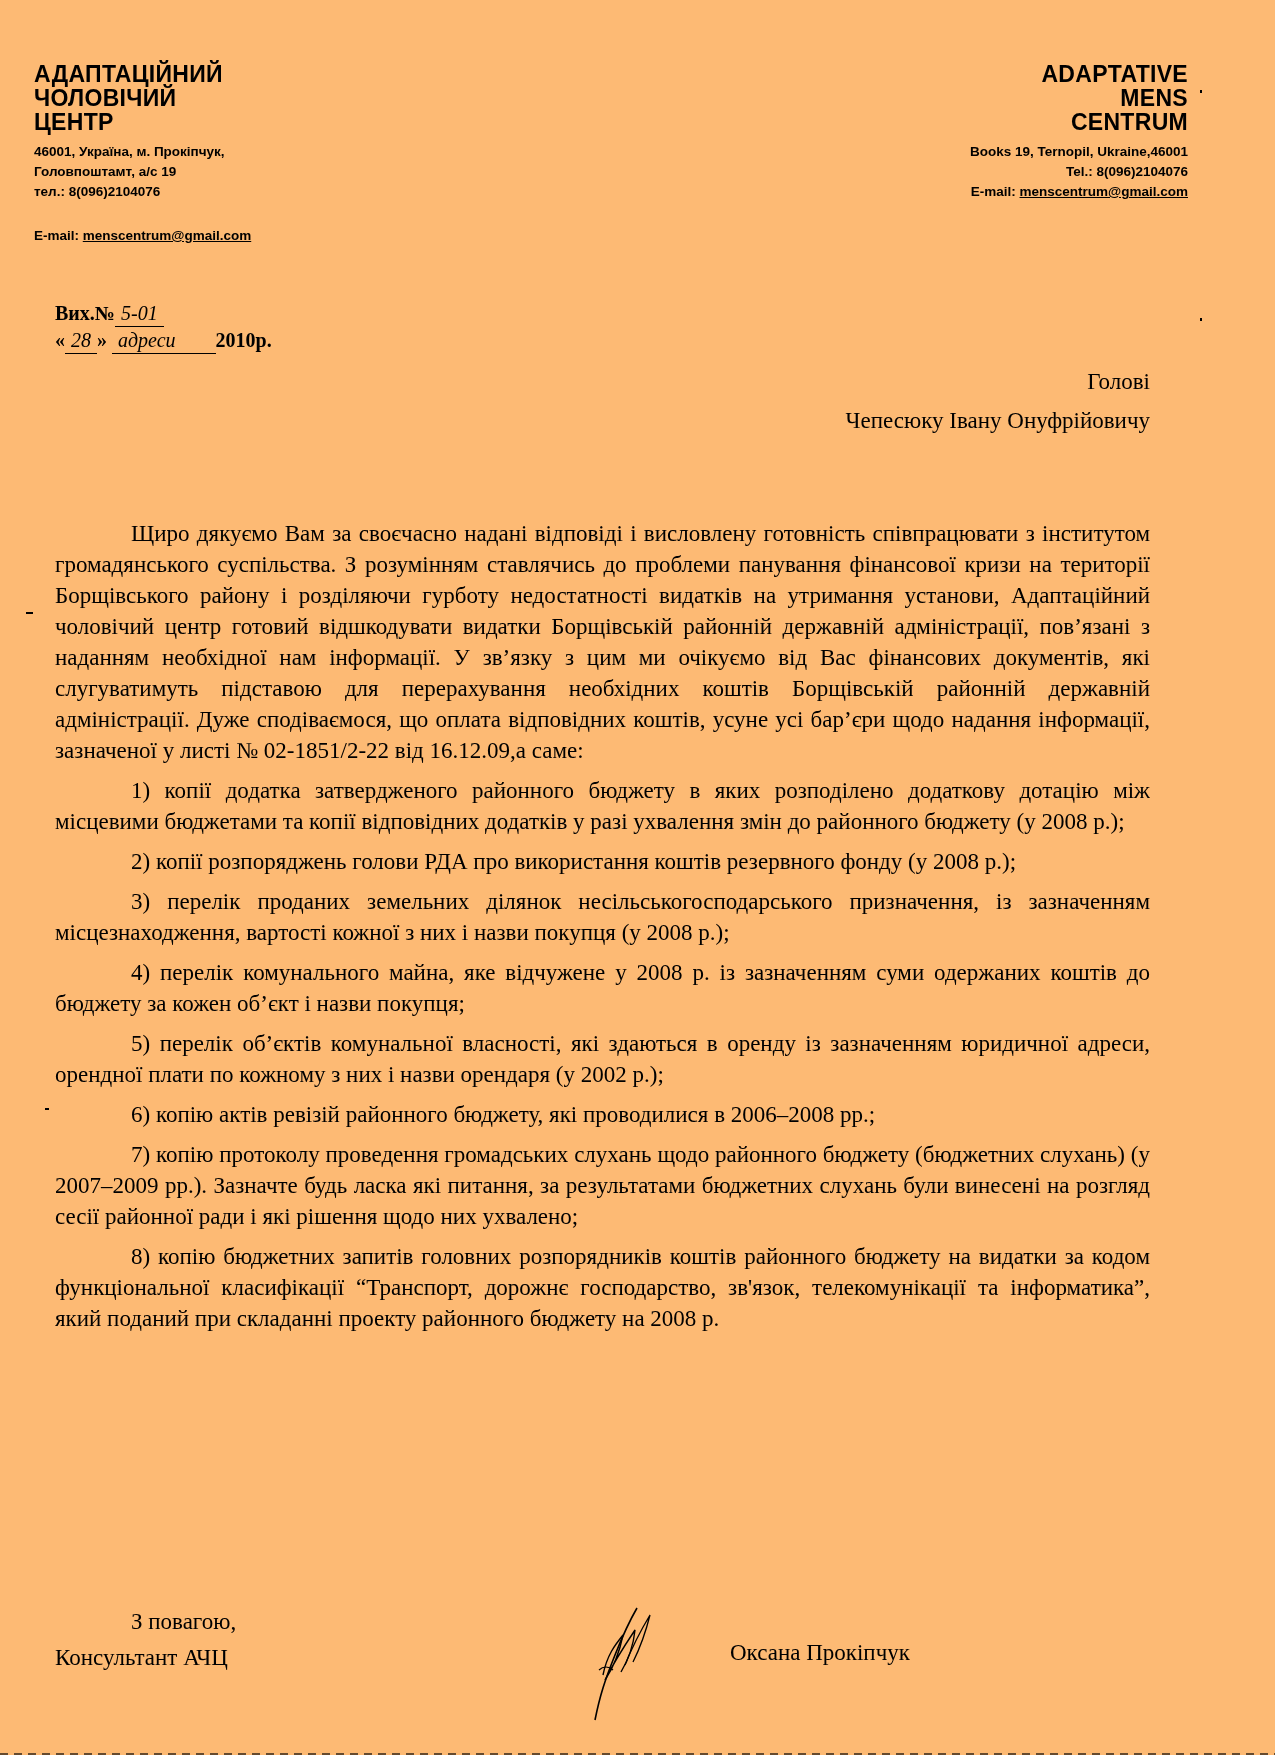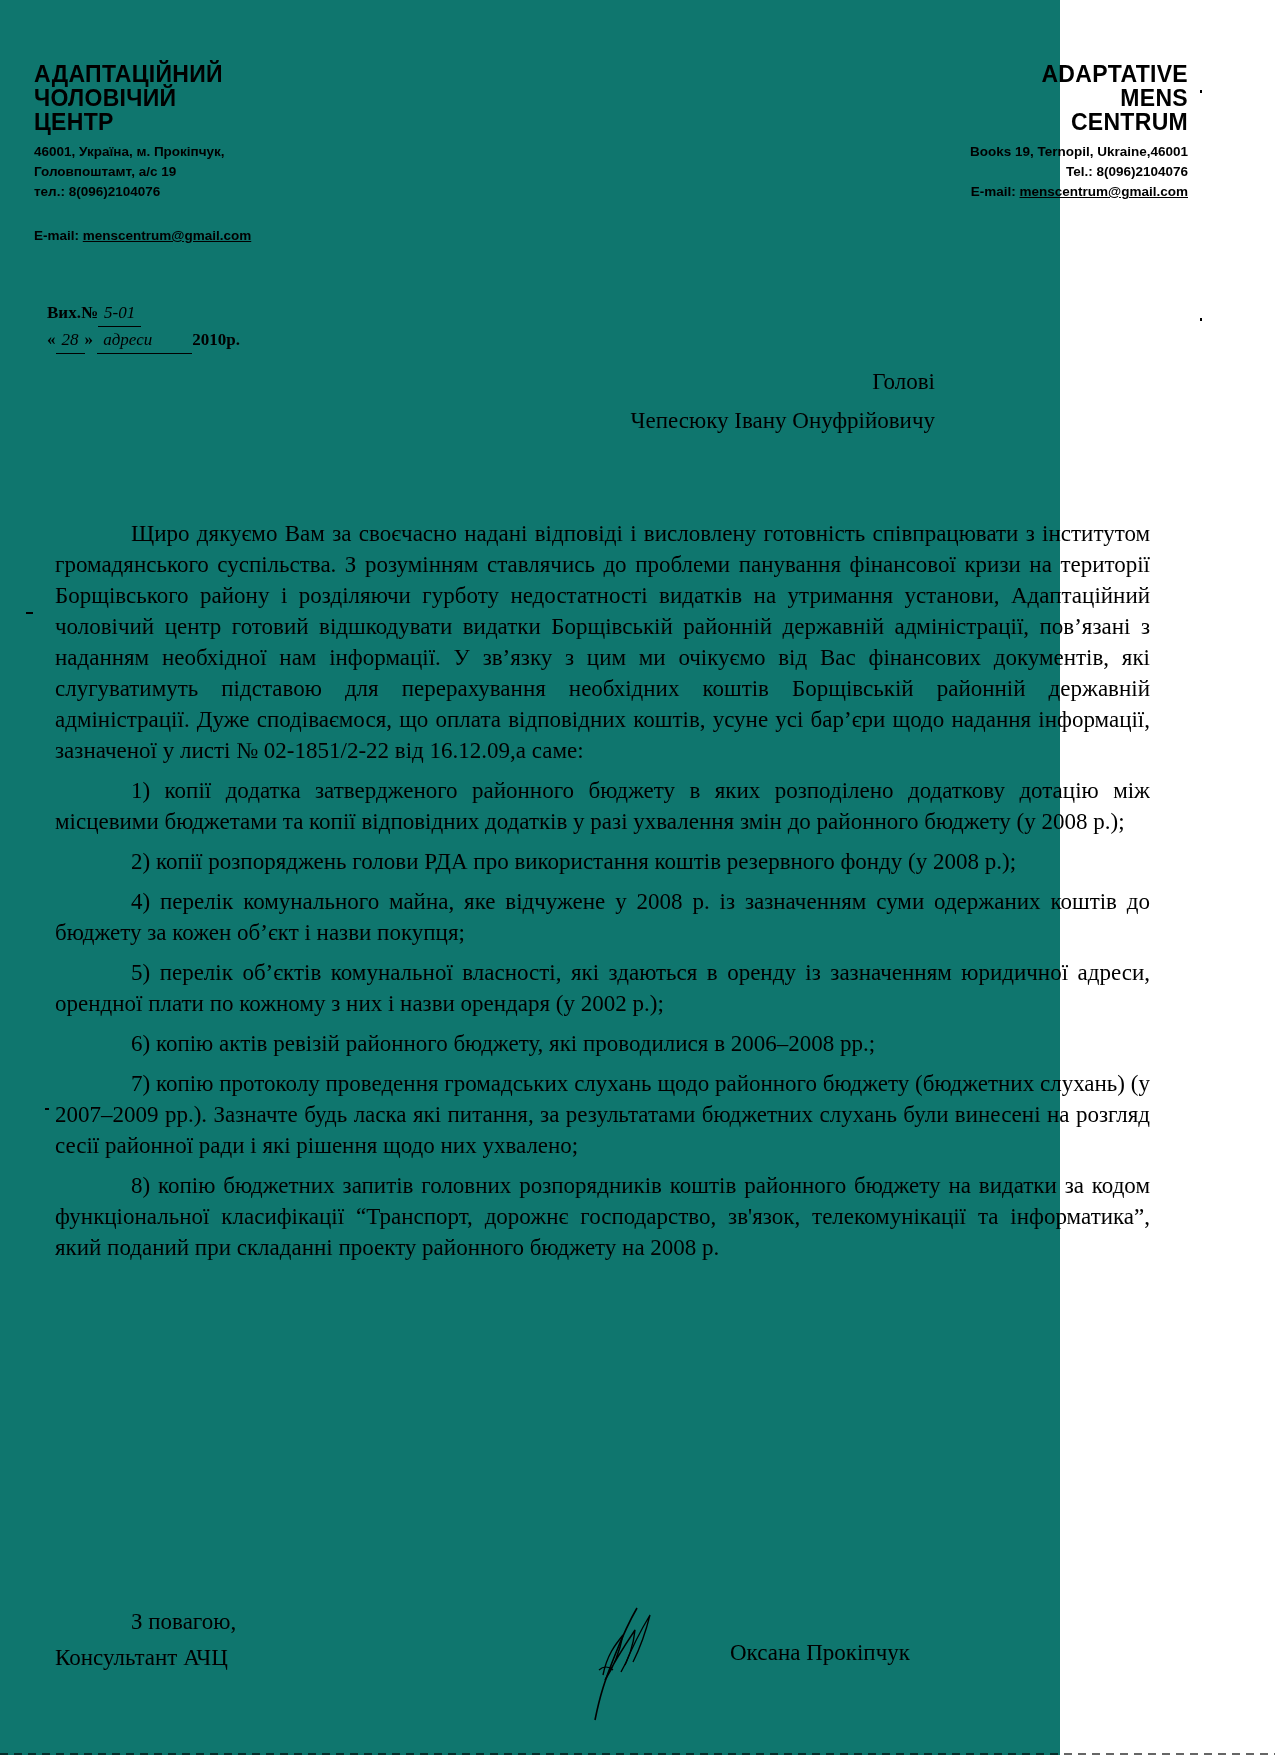--- a/index.html
+++ b/index.html
@@ -1,27 +1,27 @@
 <!DOCTYPE html>
 <html><head>
 <meta charset="utf-8">
 <style>
   html, body { margin: 0; padding: 0; background: #ffffff; }
   body { width: 1275px; height: 1755px; position: relative; overflow: hidden; color: #000; }
-  .page { position: absolute; left: 0; top: 0; width: 1060px; height: 1755px; background: #0f766e; }
+  .page { position: absolute; left: 0; top: 0; width: 1275px; height: 1755px; background: #fdba74; }
 
   .hdr-left { position: absolute; left: 34px; top: 62px; width: 320px; }
   .hdr-right { position: absolute; left: 858px; top: 62px; width: 330px; text-align: right; }
   .org-name { font-family: "Liberation Sans", sans-serif; font-weight: bold; font-size: 23px; line-height: 24px; letter-spacing: 0.3px; }
   .addr { font-family: "Liberation Sans", sans-serif; font-weight: bold; font-size: 13.5px; line-height: 20px; margin-top: 8px; }
   .addr div { white-space: nowrap; }
   .email-left { position: absolute; left: 34px; top: 228px; font-family: "Liberation Sans", sans-serif; font-weight: bold; font-size: 13.5px; }
   .u { text-decoration: underline; }
 
-  .outno { position: absolute; left: 47px; top: 300px; font-family: "Liberation Serif", serif; font-weight: bold; font-size: 17px; line-height: 26px; }
+  .outno { position: absolute; left: 55px; top: 300px; font-family: "Liberation Serif", serif; font-weight: bold; font-size: 20px; line-height: 26px; }
   .hand { font-family: "Liberation Serif", serif; font-style: italic; font-weight: normal; display: inline-block; border-bottom: 1.5px solid #000; padding: 0 6px; }
 
   .addressee { position: absolute; right: 125px; top: 362px; text-align: right; font-family: "Liberation Serif", serif; font-size: 23px; line-height: 39px; }
 
   .body { position: absolute; left: 55px; top: 518px; width: 1095px; font-family: "Liberation Serif", serif; font-size: 23px; line-height: 31px; text-align: justify; }
   .body p { margin: 0; text-indent: 76px; }
   .body p.item { margin-top: 9px; }
 
   .closing { position: absolute; left: 55px; top: 1604px; font-family: "Liberation Serif", serif; font-size: 23px; line-height: 36px; }
   .closing .greet { padding-left: 76px; }
@@ -77,20 +77,21 @@
 
   <div class="addressee">
     <div>Голові</div>
     <div>Чепесюку Івану Онуфрійовичу</div>
   </div>
 
   <div class="body">
     <p>Щиро дякуємо Вам за своєчасно надані відповіді і висловлену готовність співпрацювати з інститутом громадянського суспільства. З розумінням ставлячись до проблеми панування фінансової кризи на території Борщівського району і розділяючи гурботу недостатності видатків на утримання установи, Адаптаційний чоловічий центр готовий відшкодувати видатки Борщівській районній державній адміністрації, пов’язані з наданням необхідної нам інформації. У зв’язку з цим ми очікуємо від Вас фінансових документів, які слугуватимуть підставою для перерахування необхідних коштів Борщівській районній державній адміністрації. Дуже сподіваємося, що оплата відповідних коштів, усуне усі бар’єри щодо надання інформації, зазначеної у листі № 02-1851/2-22 від 16.12.09,а саме:</p>
     <p class="item">1) копії додатка затвердженого районного бюджету в яких розподілено додаткову дотацію між місцевими бюджетами та копії відповідних додатків у разі ухвалення змін до районного бюджету (у 2008 р.);</p>
     <p class="item">2) копії розпоряджень голови РДА про використання коштів резервного фонду (у 2008 р.);</p>
+    <p class="item">3) перелік проданих земельних ділянок несільськогосподарського призначення, із зазначенням місцезнаходження, вартості кожної з них і назви покупця (у 2008 р.);</p>
     <p class="item">4) перелік комунального майна, яке відчужене у 2008 р. із зазначенням суми одержаних коштів до бюджету за кожен об’єкт і назви покупця;</p>
     <p class="item">5) перелік об’єктів комунальної власності, які здаються в оренду із зазначенням юридичної адреси, орендної плати по кожному з них і назви орендаря (у 2002 р.);</p>
     <p class="item">6) копію актів ревізій районного бюджету, які проводилися в 2006–2008 рр.;</p>
     <p class="item">7) копію протоколу проведення громадських слухань щодо районного бюджету (бюджетних слухань) (у 2007–2009 рр.). Зазначте будь ласка які питання, за результатами бюджетних слухань були винесені на розгляд сесії районної ради і які рішення щодо них ухвалено;</p>
     <p class="item">8) копію бюджетних запитів головних розпорядників коштів районного бюджету на видатки за кодом функціональної класифікації “Транспорт, дорожнє господарство, зв'язок, телекомунікації та інформатика”, який поданий при складанні проекту районного бюджету на 2008 р.</p>
   </div>
 
   <div class="closing">
     <div class="greet">З повагою,</div>
     <div>Консультант АЧЦ</div>

